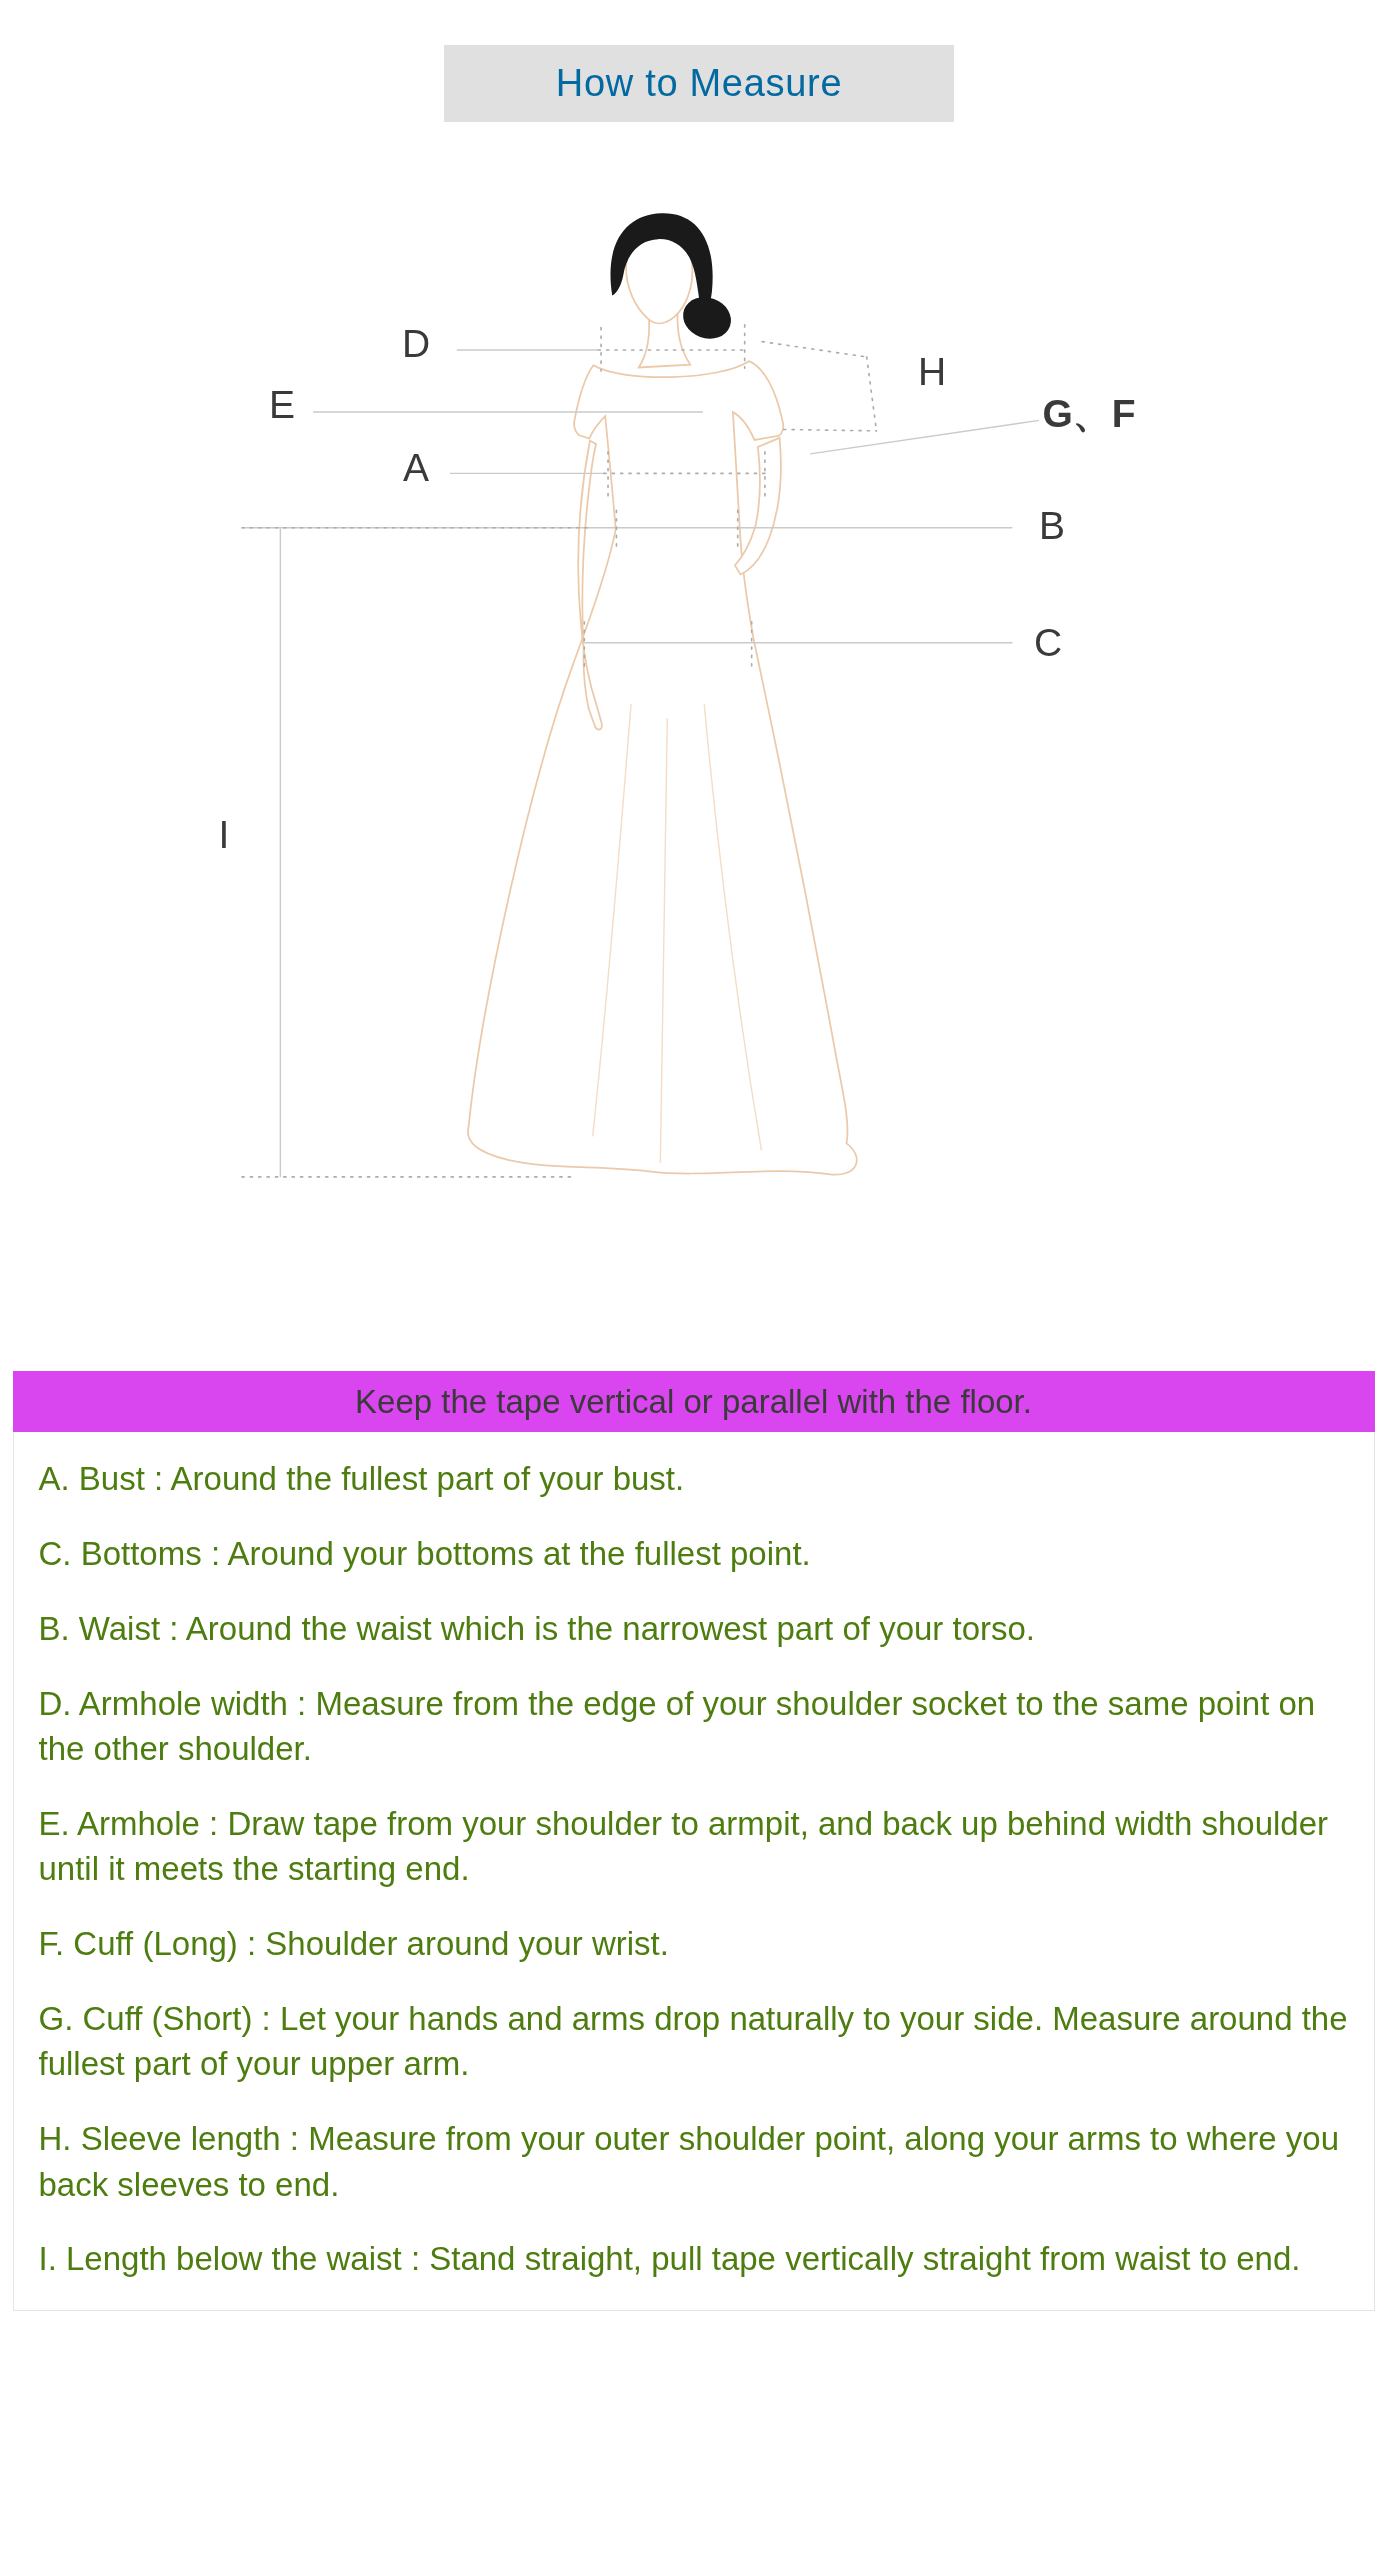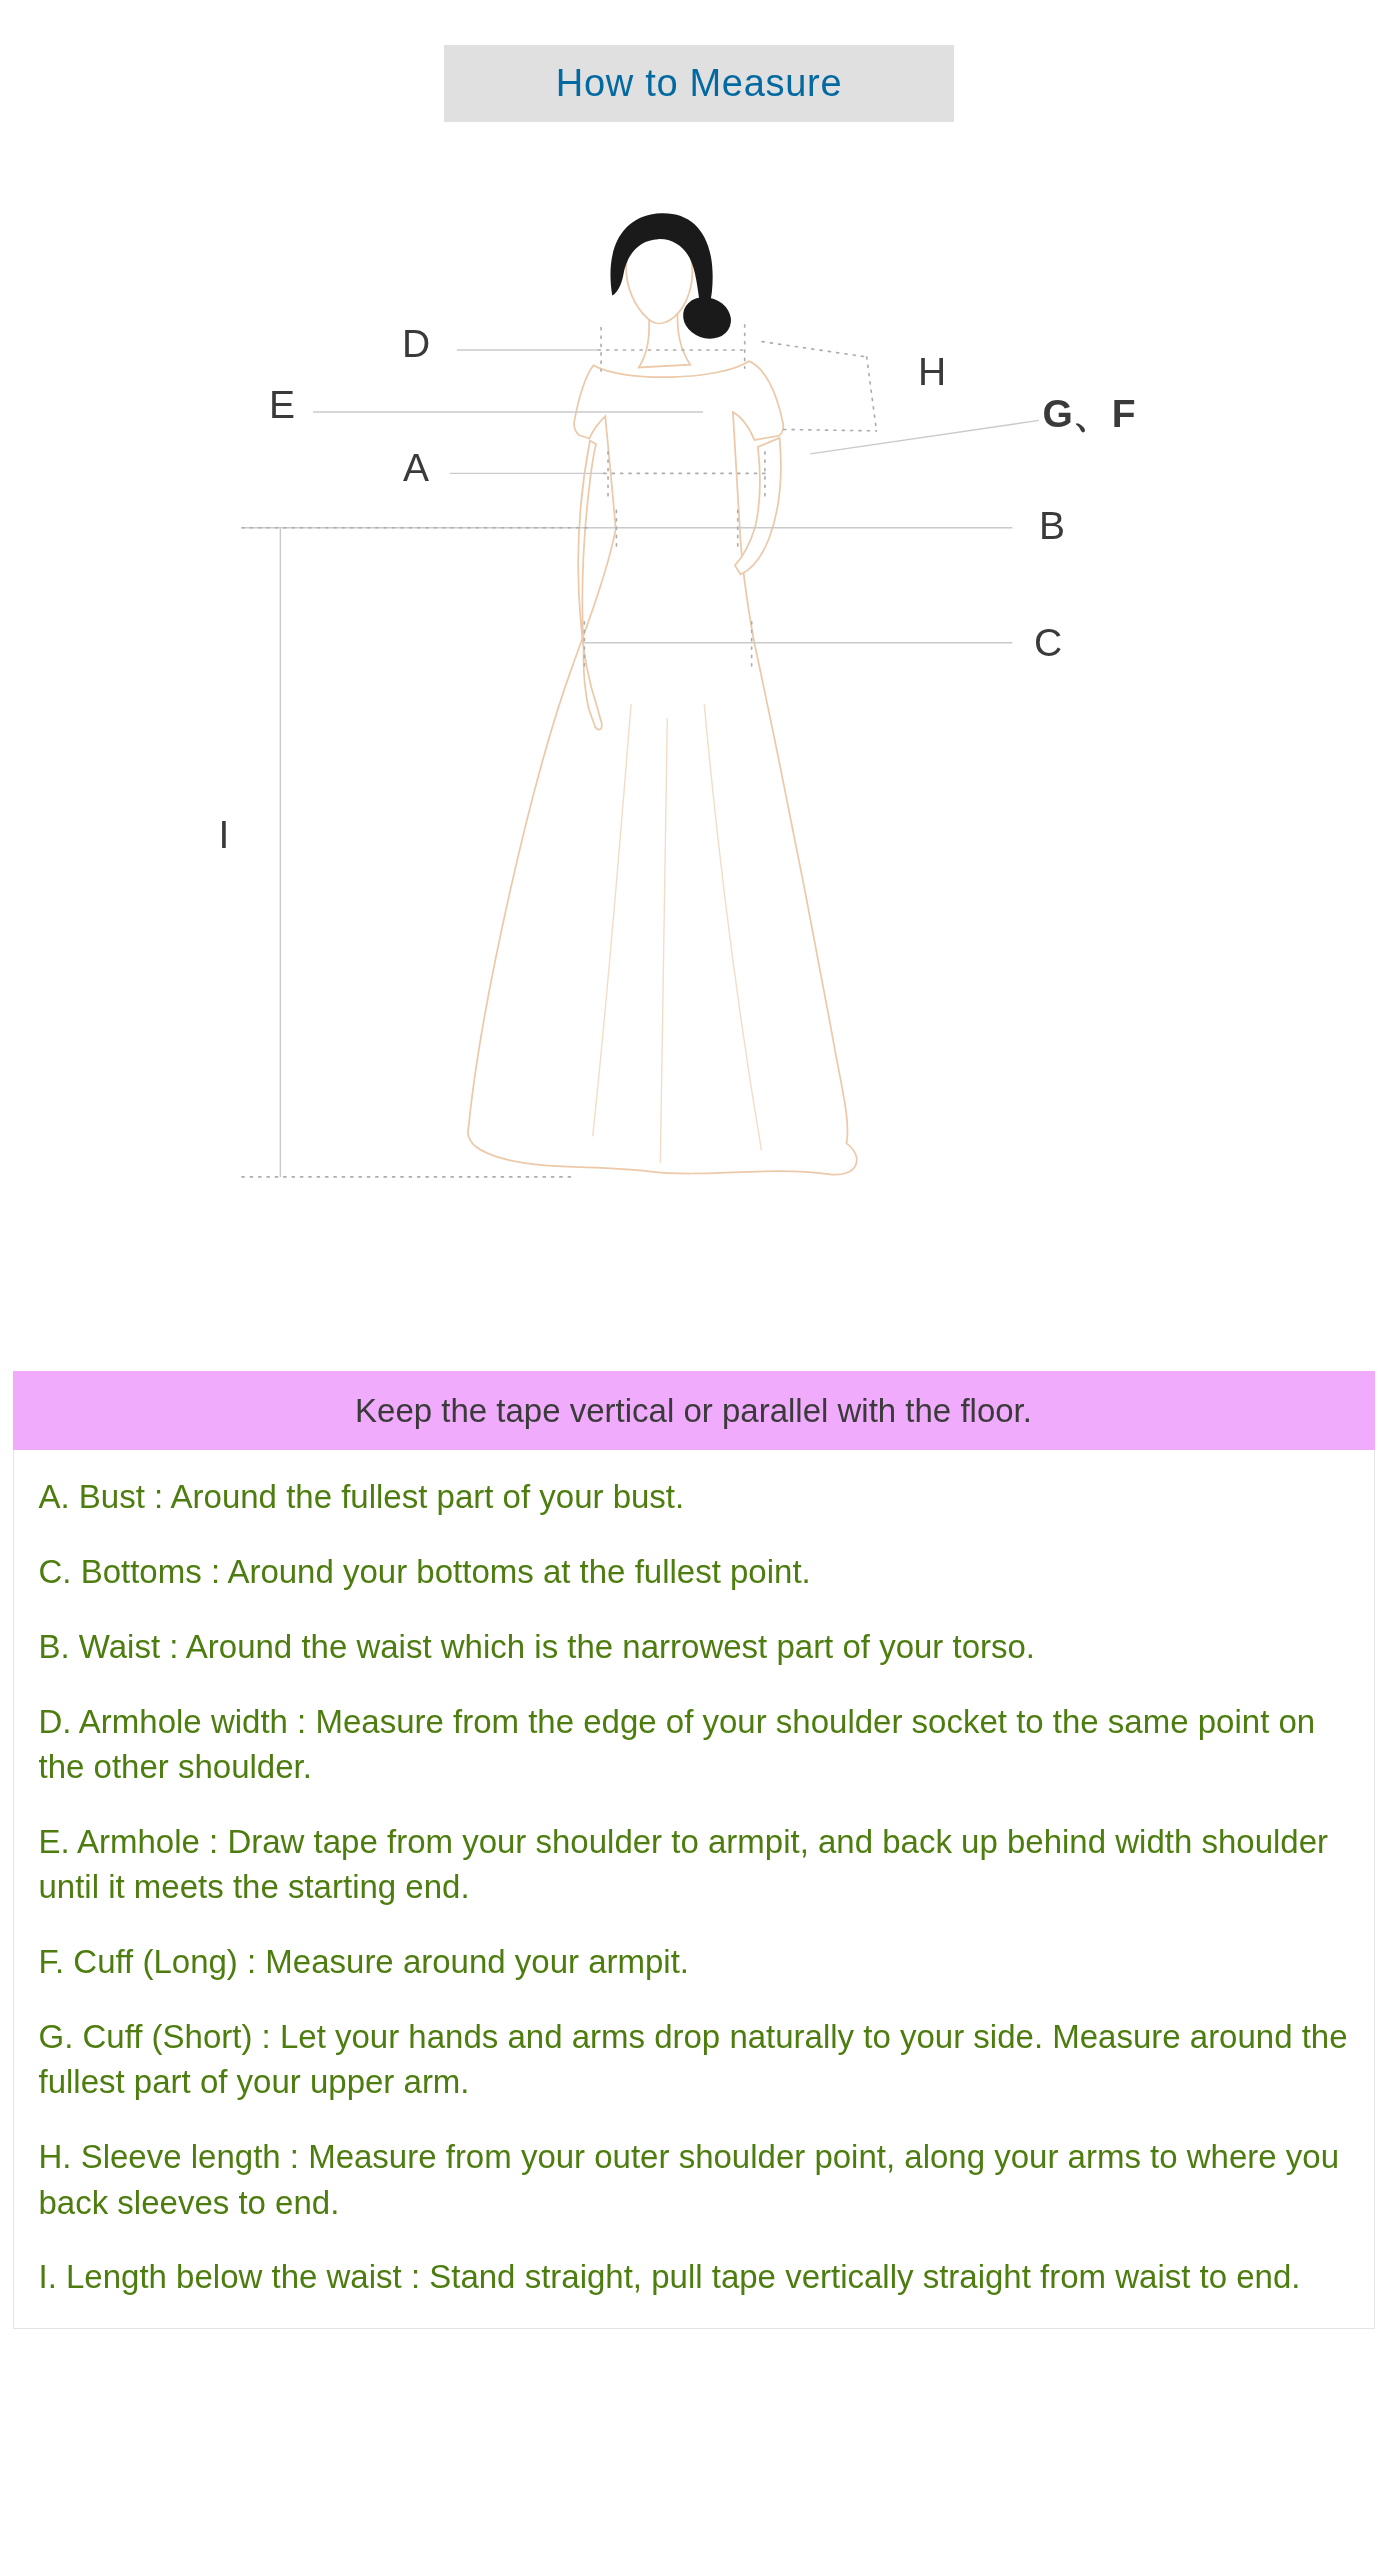--- a/index.html
+++ b/index.html
@@ -38,22 +38,22 @@
     line-height: 1; white-space: nowrap;
   }
 
   
   .legend {
     position: absolute;
     left: 12.5px; top: 1371px;
     width: 1362px;
   }
   .legend-header {
-    height: 79px;
-    background: #f0abfc;
+    height: 61px;
+    background: #d946ef;
     display: flex; align-items: center; justify-content: center;
     font-size: 33px; font-weight: 300; color: #3a3a3a; text-align: center;
   }
   .legend-body {
     border: 0.7px solid #e4e4e4;
     border-top: none;
     background: #ffffff;
     padding: 9.8px 0 14px 0;
   }
   .legend-item {
@@ -178,21 +178,21 @@
   </div>
 
   <div class="legend">
     <div class="legend-header">Keep the tape vertical or parallel with the floor.</div>
     <div class="legend-body">
       <div class="legend-item">A. Bust :  Around the fullest part of your bust.</div>
       <div class="legend-item">C. Bottoms :  Around your bottoms at the fullest point.</div>
       <div class="legend-item">B. Waist :  Around the waist which is the narrowest part of your torso.</div>
       <div class="legend-item">D. Armhole width :  Measure from the edge of your shoulder socket to the same point on the other shoulder.</div>
       <div class="legend-item">E. Armhole : Draw tape from your shoulder to armpit, and back up behind width shoulder until it meets the starting end.</div>
-      <div class="legend-item">F. Cuff (Long) : Measure around your armpit.</div>
+      <div class="legend-item">F. Cuff (Long) : Shoulder around your wrist.</div>
       <div class="legend-item">G. Cuff (Short) : Let your hands and arms drop naturally to your side. Measure around the fullest part of your upper arm.</div>
       <div class="legend-item">H. Sleeve length : Measure from your outer shoulder point, along your arms to where you back sleeves to end.</div>
       <div class="legend-item">I.  Length below the waist : Stand straight, pull tape vertically straight from waist to end.</div>
     </div>
   </div>
 
 </div>
 
 
 </body></html>

